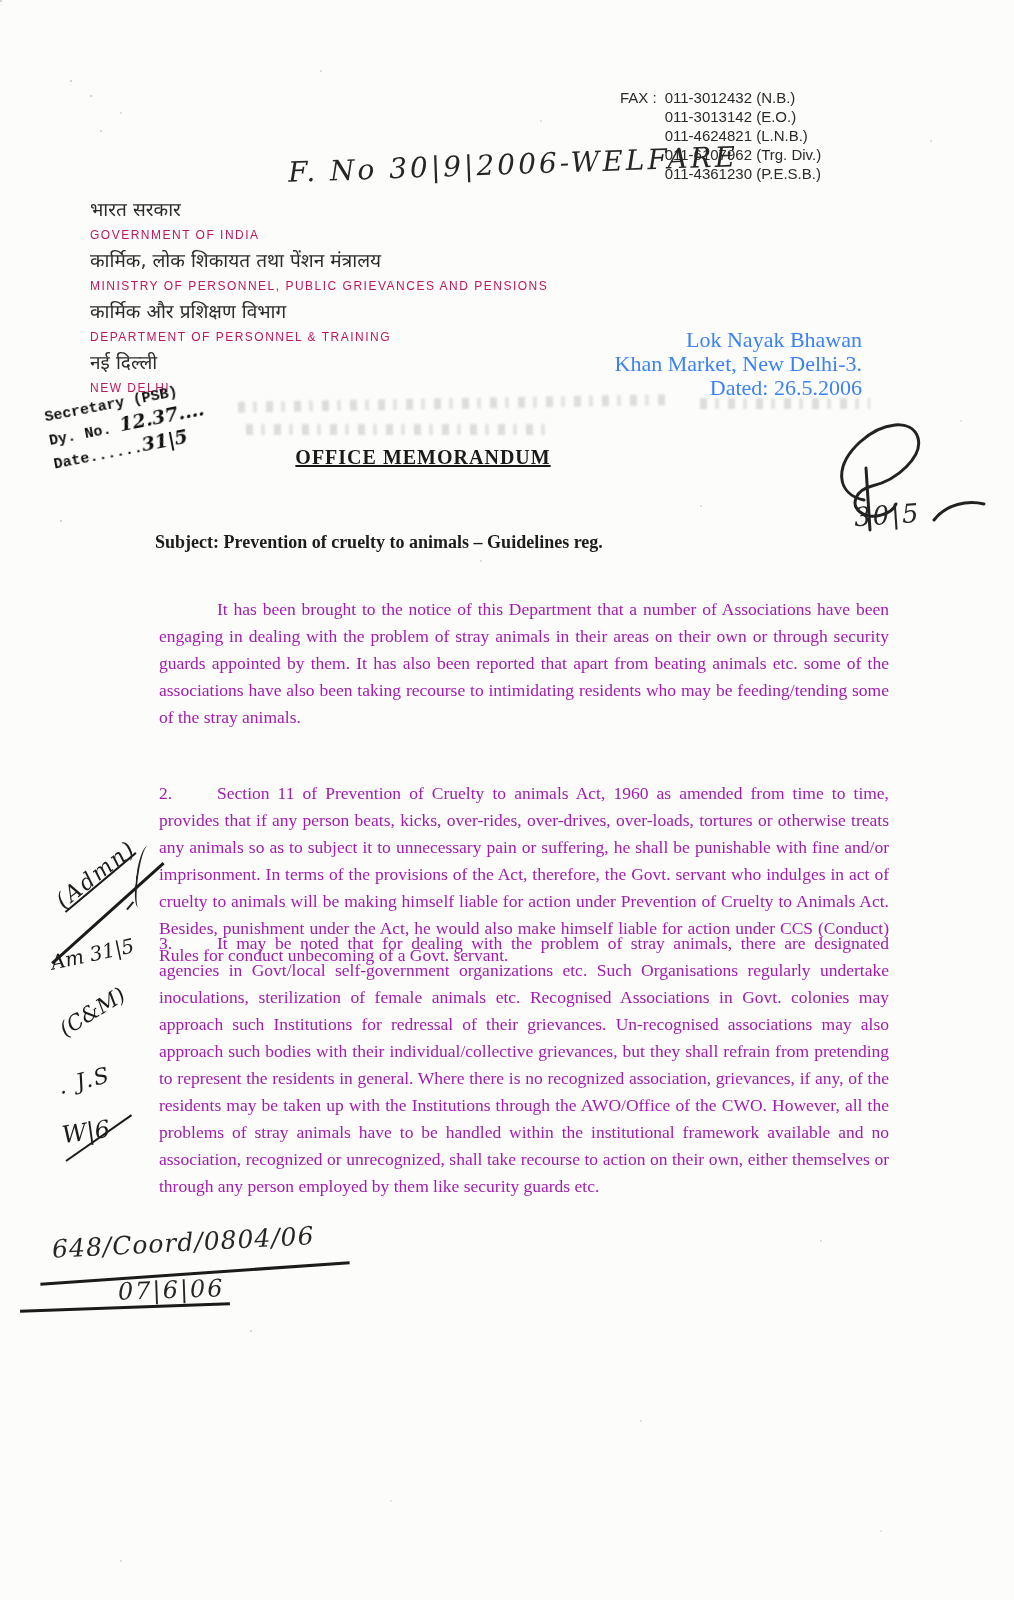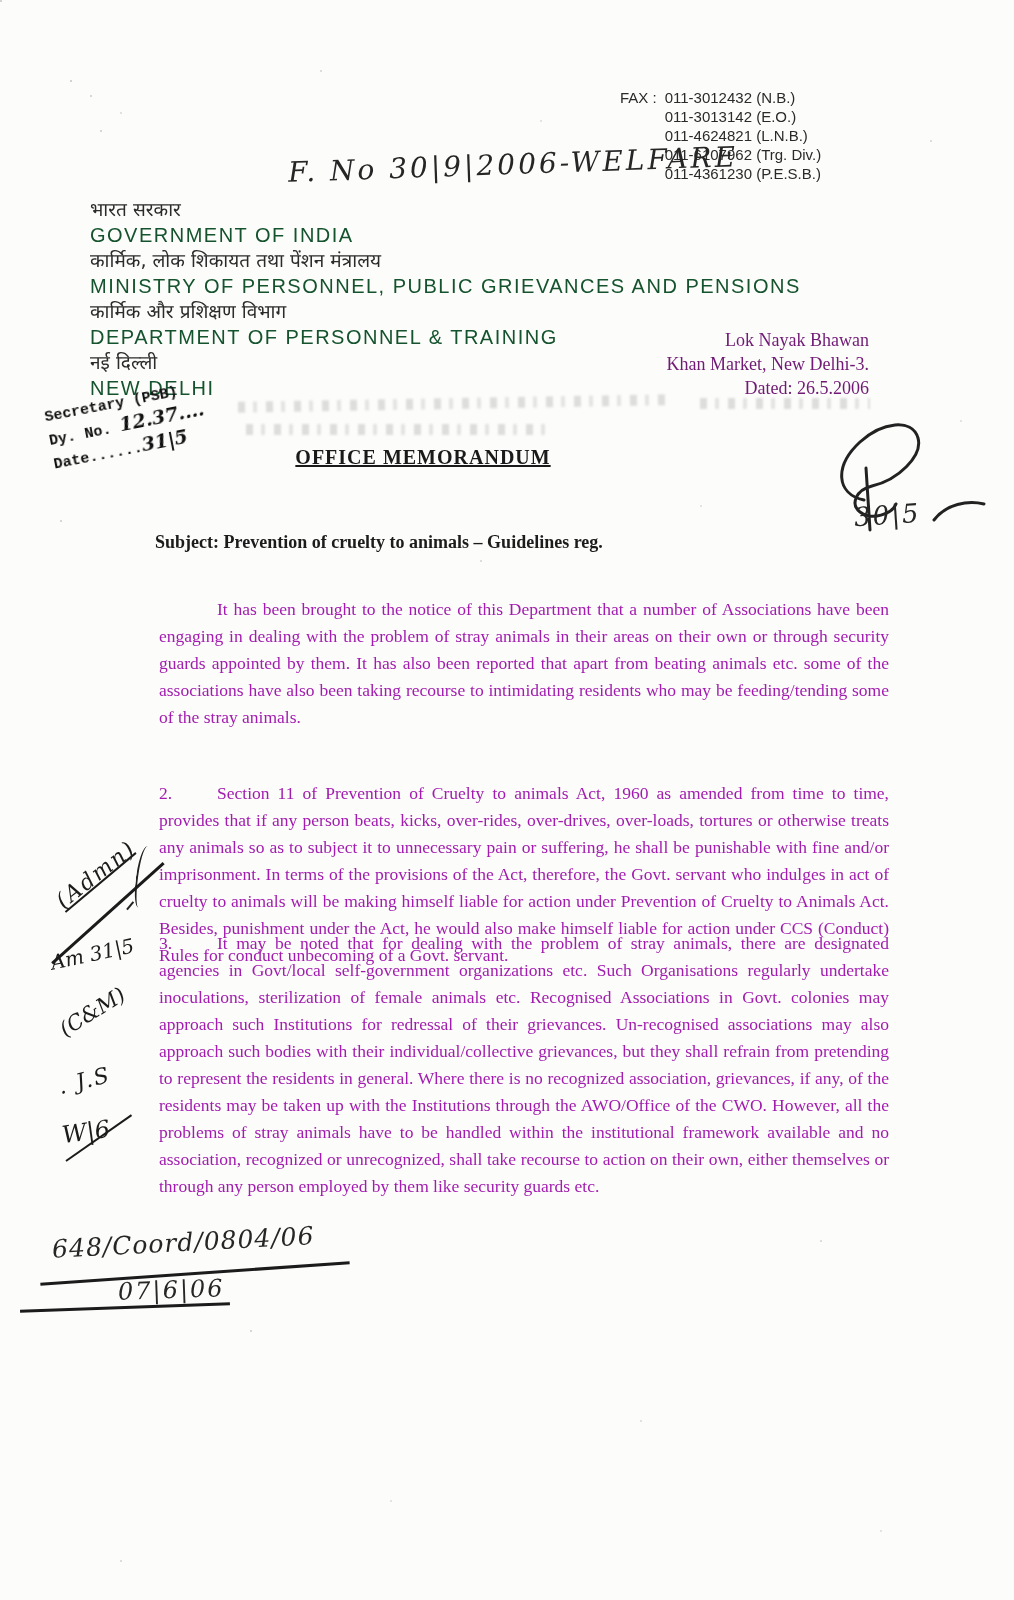--- a/index.html
+++ b/index.html
@@ -49,27 +49,27 @@
     white-space:nowrap;
   }
   
   .letterhead{
     position:absolute;top:196px;left:90px;width:800px;
     color:#2b2b2b;
   }
   .hindi{font-family:"DejaVu Sans", sans-serif;font-size:19px;line-height:25px;}
   .eng{
     font-family:"Liberation Sans", sans-serif;
-    font-size:20px;line-height:24px;letter-spacing:1.5px;color:#14532d;
+    font-size:12px;line-height:24px;letter-spacing:1.5px;color:#be185d;
   }
   .letterhead .row{margin:1px 0;}
   
   .addr{
-    position:absolute;top:328px;right:145px;
-    text-align:right;font-size:18px;line-height:24px;color:#701a75;
+    position:absolute;top:328px;right:152px;
+    text-align:right;font-size:22px;line-height:24px;color:#3b82f6;
   }
   
   .stamp{
     position:absolute;top:392px;left:48px;
     transform:rotate(-11deg);
     font-family:"Liberation Mono", monospace;
     font-weight:bold;font-size:15px;line-height:21px;
     color:#111;filter:blur(.3px);
     white-space:nowrap;
   }

